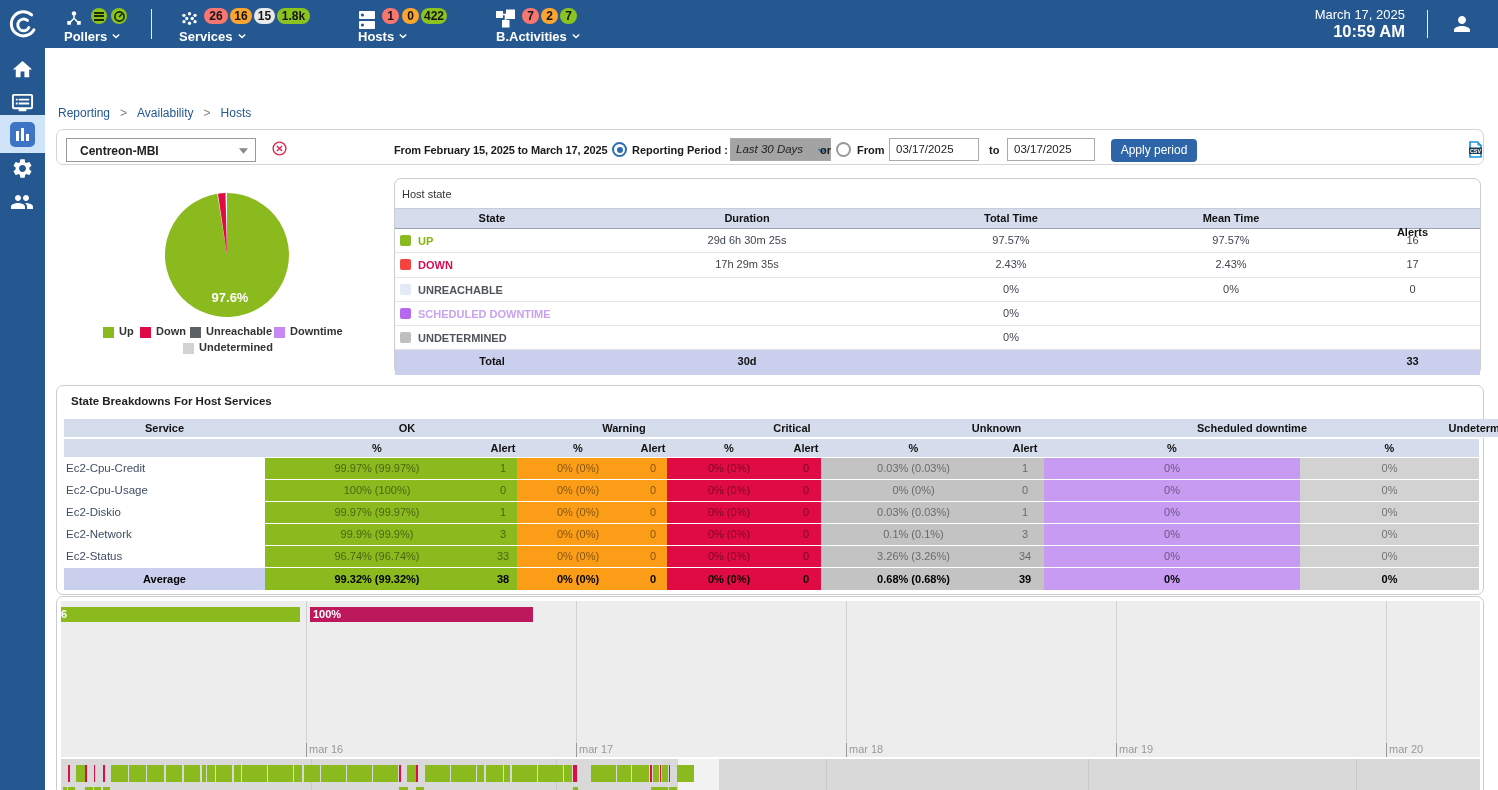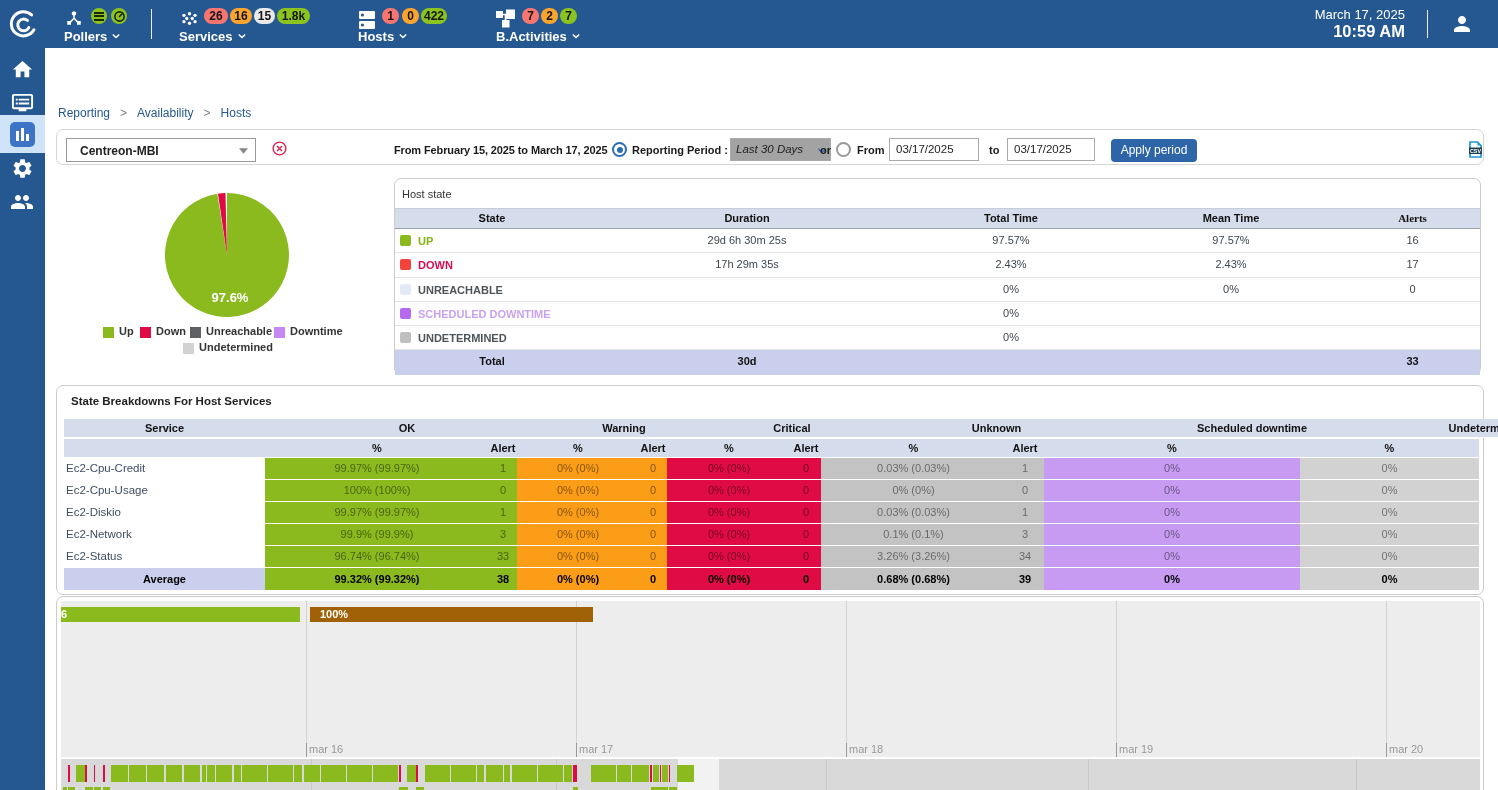--- a/index.html
+++ b/index.html
@@ -188,21 +188,21 @@
     <div class="abs" style="top:251px;left:138px;width:11px;height:11px;background:#d2d2d2;"></div>
     <div class="abs" style="top:249px;left:154px;font-size:11px;font-weight:bold;color:#333;">Undetermined</div>
 
     <div class="panel" id="hostpanel" style="left:349px;top:86px;width:1087px;height:197px;">
       <div class="abs" style="left:7px;top:9px;font-size:11px;color:#333;">Host state</div>
       <div class="abs hdrow" style="left:0;top:29px;width:1085px;height:21px;border-top:1px solid #c6cdda;border-bottom:1px solid #9aa2b2;">
         <div class="cell" style="left:0;top:3px;width:194px;font-weight:bold;color:#111;">State</div>
         <div class="cell" style="left:194px;top:3px;width:316px;font-weight:bold;color:#111;">Duration</div>
         <div class="cell" style="left:510px;top:3px;width:212px;font-weight:bold;color:#111;">Total Time</div>
         <div class="cell" style="left:722px;top:3px;width:228px;font-weight:bold;color:#111;">Mean Time</div>
-        <div class="cell" style="left:950px;top:3px;width:135px;font-weight:bold;color:#111;font-family:Liberation Serif, serif;">Alerts</div>
+        <div class="cell" style="left:950px;top:17px;width:135px;font-weight:bold;color:#111;">Alerts</div>
       </div>
       <div class="abs" style="left:0;top:50px;width:1085px;height:24px;border-bottom:1px solid #e4e4e4;">
         <div class="sq" style="left:5px;top:6px;background:#8aba1d;"></div>
         <div class="abs" style="left:23px;top:6px;font-size:11px;font-weight:bold;color:#84b414;">UP</div>
         <div class="cell" style="left:194px;top:5px;width:316px;">29d 6h 30m 25s</div>
         <div class="cell" style="left:510px;top:5px;width:212px;">97.57%</div>
         <div class="cell" style="left:722px;top:5px;width:228px;">97.57%</div>
         <div class="cell" style="left:950px;top:5px;width:135px;">16</div>
       </div>
       <div class="abs" style="left:0;top:74px;width:1085px;height:25px;border-bottom:1px solid #e4e4e4;">
@@ -348,21 +348,21 @@
       <div class="abs" style="left:519px;top:4px;width:1px;height:156px;background:#d2d2d2;"></div>
       <div class="abs" style="left:789px;top:4px;width:1px;height:156px;background:#d2d2d2;"></div>
       <div class="abs" style="left:1059px;top:4px;width:1px;height:156px;background:#d2d2d2;"></div>
       <div class="abs" style="left:1329px;top:4px;width:1px;height:156px;background:#d2d2d2;"></div>
       <div class="abs" style="left:249px;top:146px;width:1px;height:14px;background:#9a9a9a;"></div>
       <div class="abs" style="left:519px;top:146px;width:1px;height:14px;background:#9a9a9a;"></div>
       <div class="abs" style="left:789px;top:146px;width:1px;height:14px;background:#9a9a9a;"></div>
       <div class="abs" style="left:1059px;top:146px;width:1px;height:14px;background:#9a9a9a;"></div>
       <div class="abs" style="left:1329px;top:146px;width:1px;height:14px;background:#9a9a9a;"></div>
       <div class="abs" style="left:4px;top:10px;width:239px;height:15px;background:#8aba1d;color:#fff;font-size:11px;font-weight:bold;line-height:15px;">6</div>
-      <div class="abs" style="left:253px;top:10px;width:283px;height:15px;background:#a16207;color:#fff;font-size:11px;font-weight:bold;line-height:15px;padding-left:10px;">100%</div>
+      <div class="abs" style="left:253px;top:10px;width:223px;height:15px;background:#be185d;color:#fff;font-size:11px;font-weight:bold;line-height:15px;padding-left:3px;">100%</div>
       <div class="abs" style="left:252px;top:146px;font-size:11px;color:#999;">mar 16</div>
       <div class="abs" style="left:522px;top:146px;font-size:11px;color:#999;">mar 17</div>
       <div class="abs" style="left:792px;top:146px;font-size:11px;color:#999;">mar 18</div>
       <div class="abs" style="left:1062px;top:146px;font-size:11px;color:#999;">mar 19</div>
       <div class="abs" style="left:1332px;top:146px;font-size:11px;color:#999;">mar 20</div>
 
       <div class="abs" style="left:4px;top:162px;width:1419px;height:67px;background:#d9d9d9;"></div>
       <div class="abs" style="left:621px;top:162px;width:41px;height:67px;background:#f2f2f2;"></div>
       <div class="abs" style="left:254px;top:162px;width:1px;height:67px;background:#c9c9c9;"></div>
       <div class="abs" style="left:499px;top:162px;width:1px;height:67px;background:#c9c9c9;"></div>

